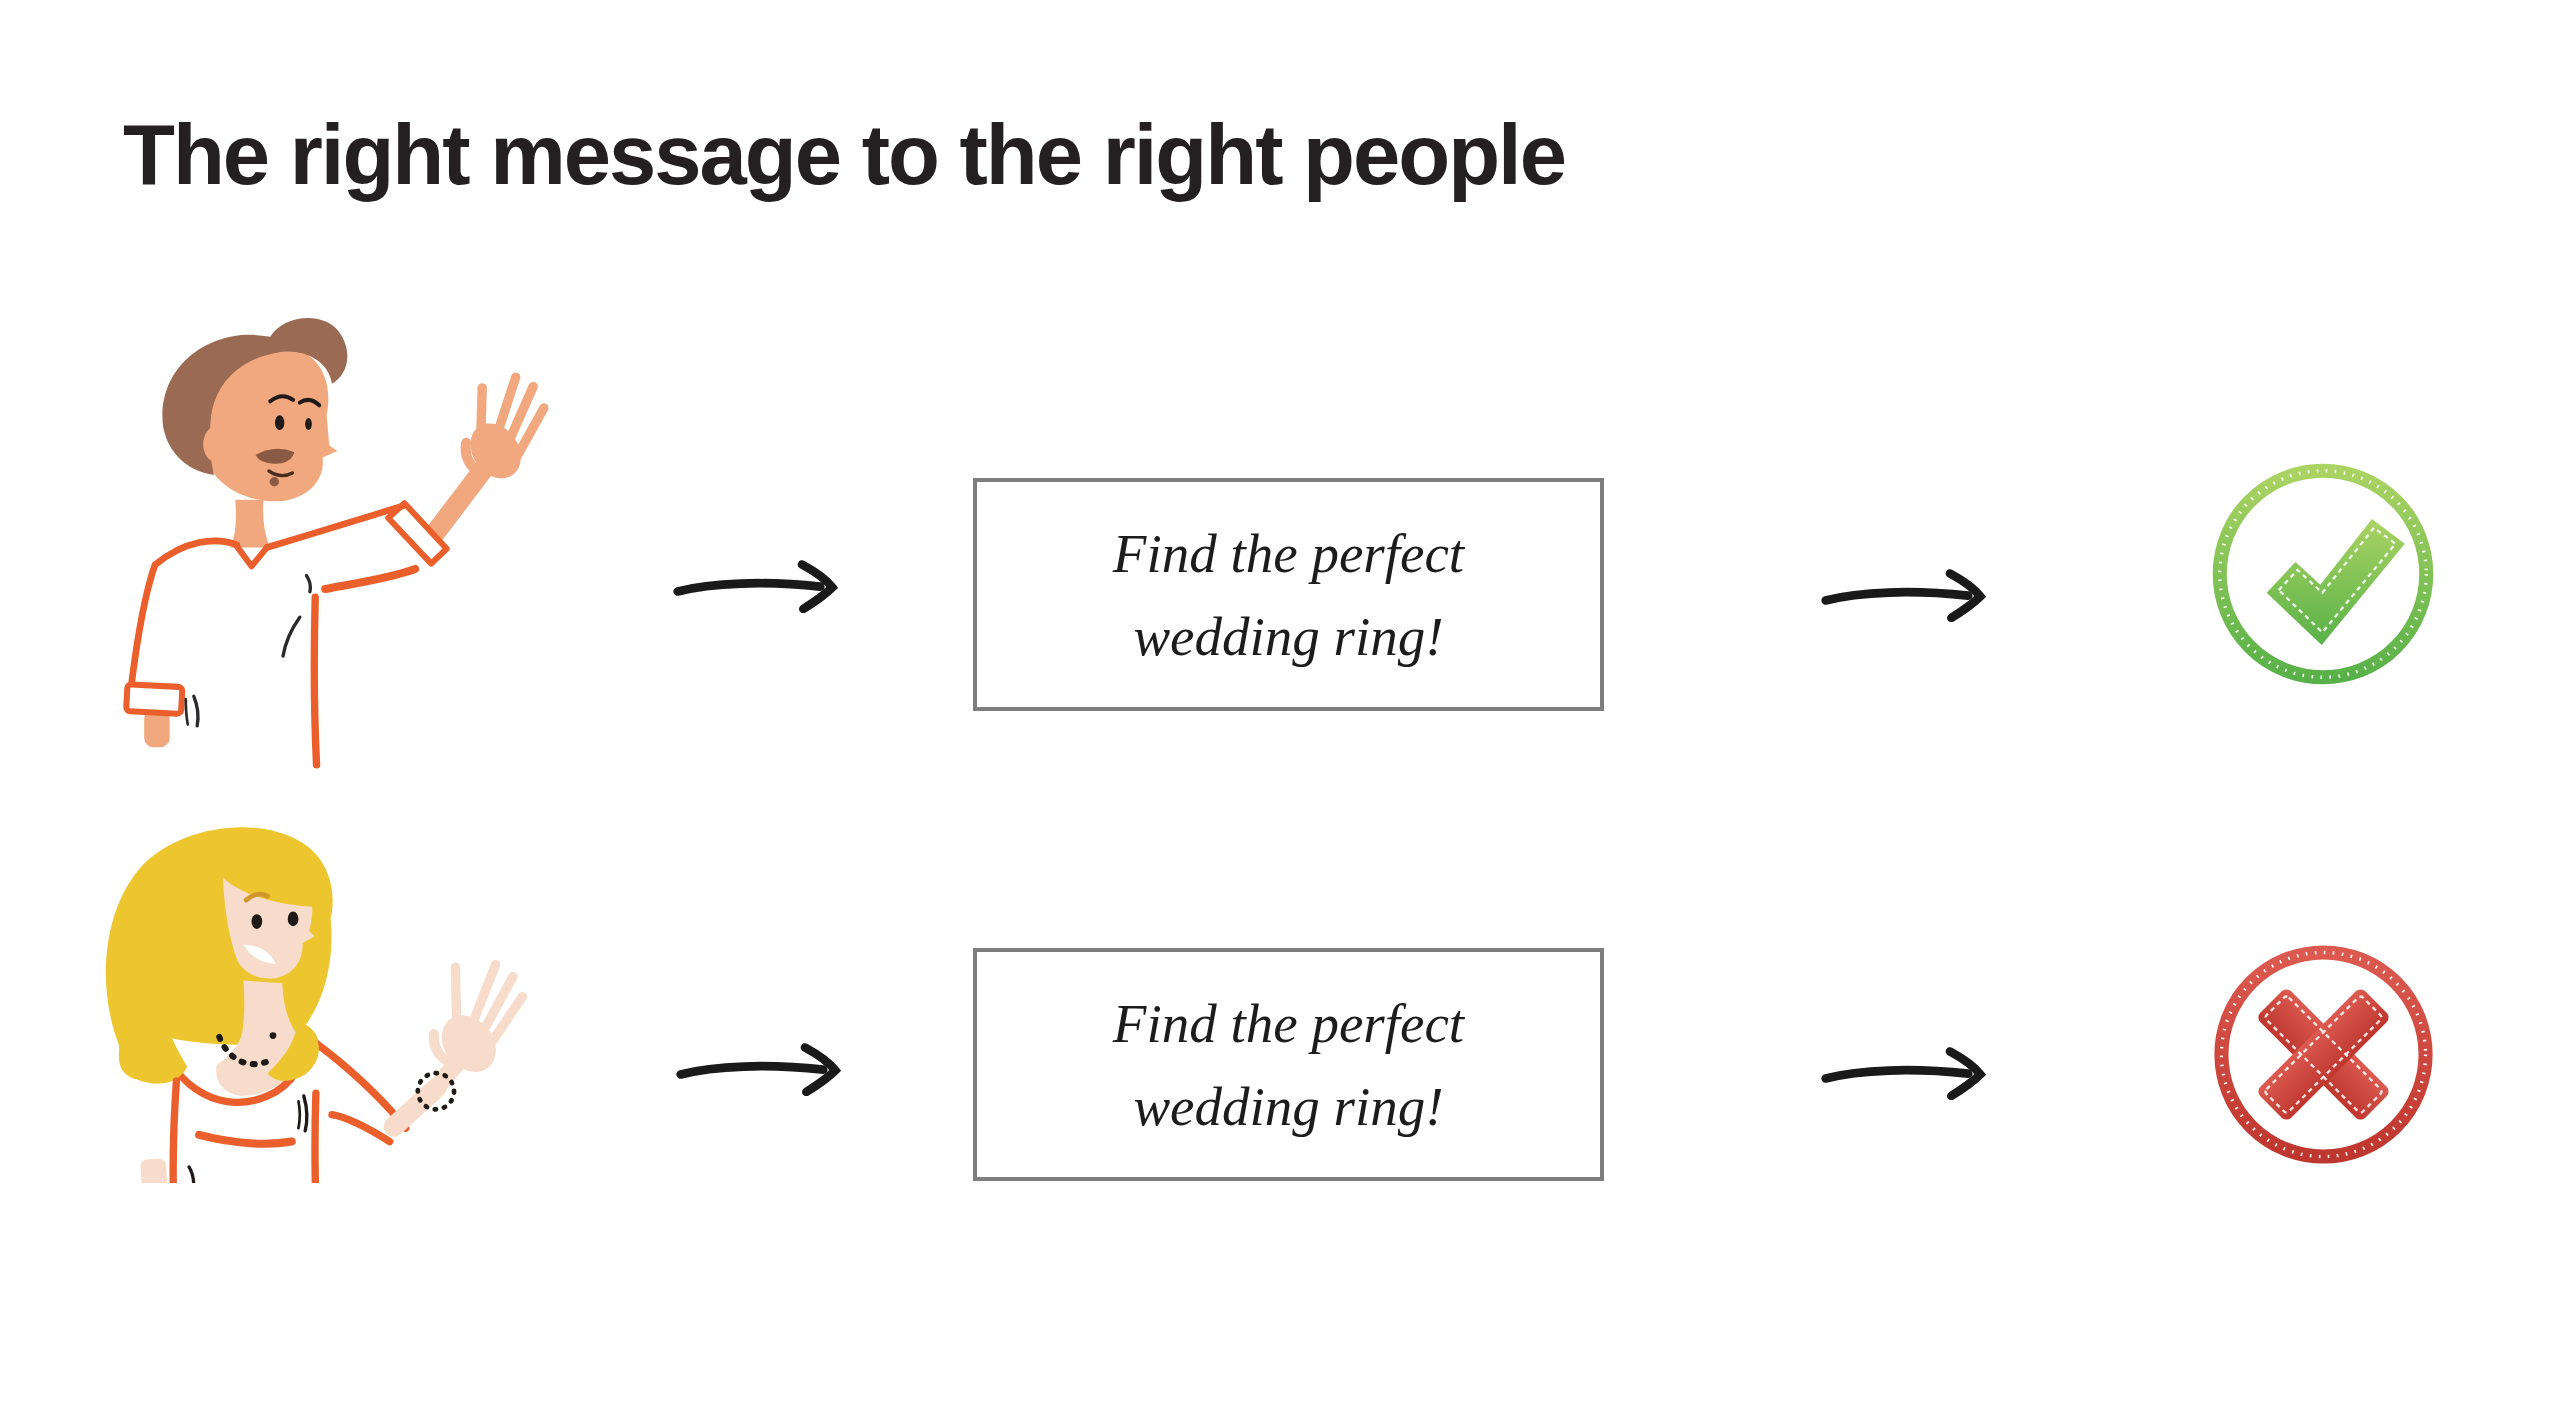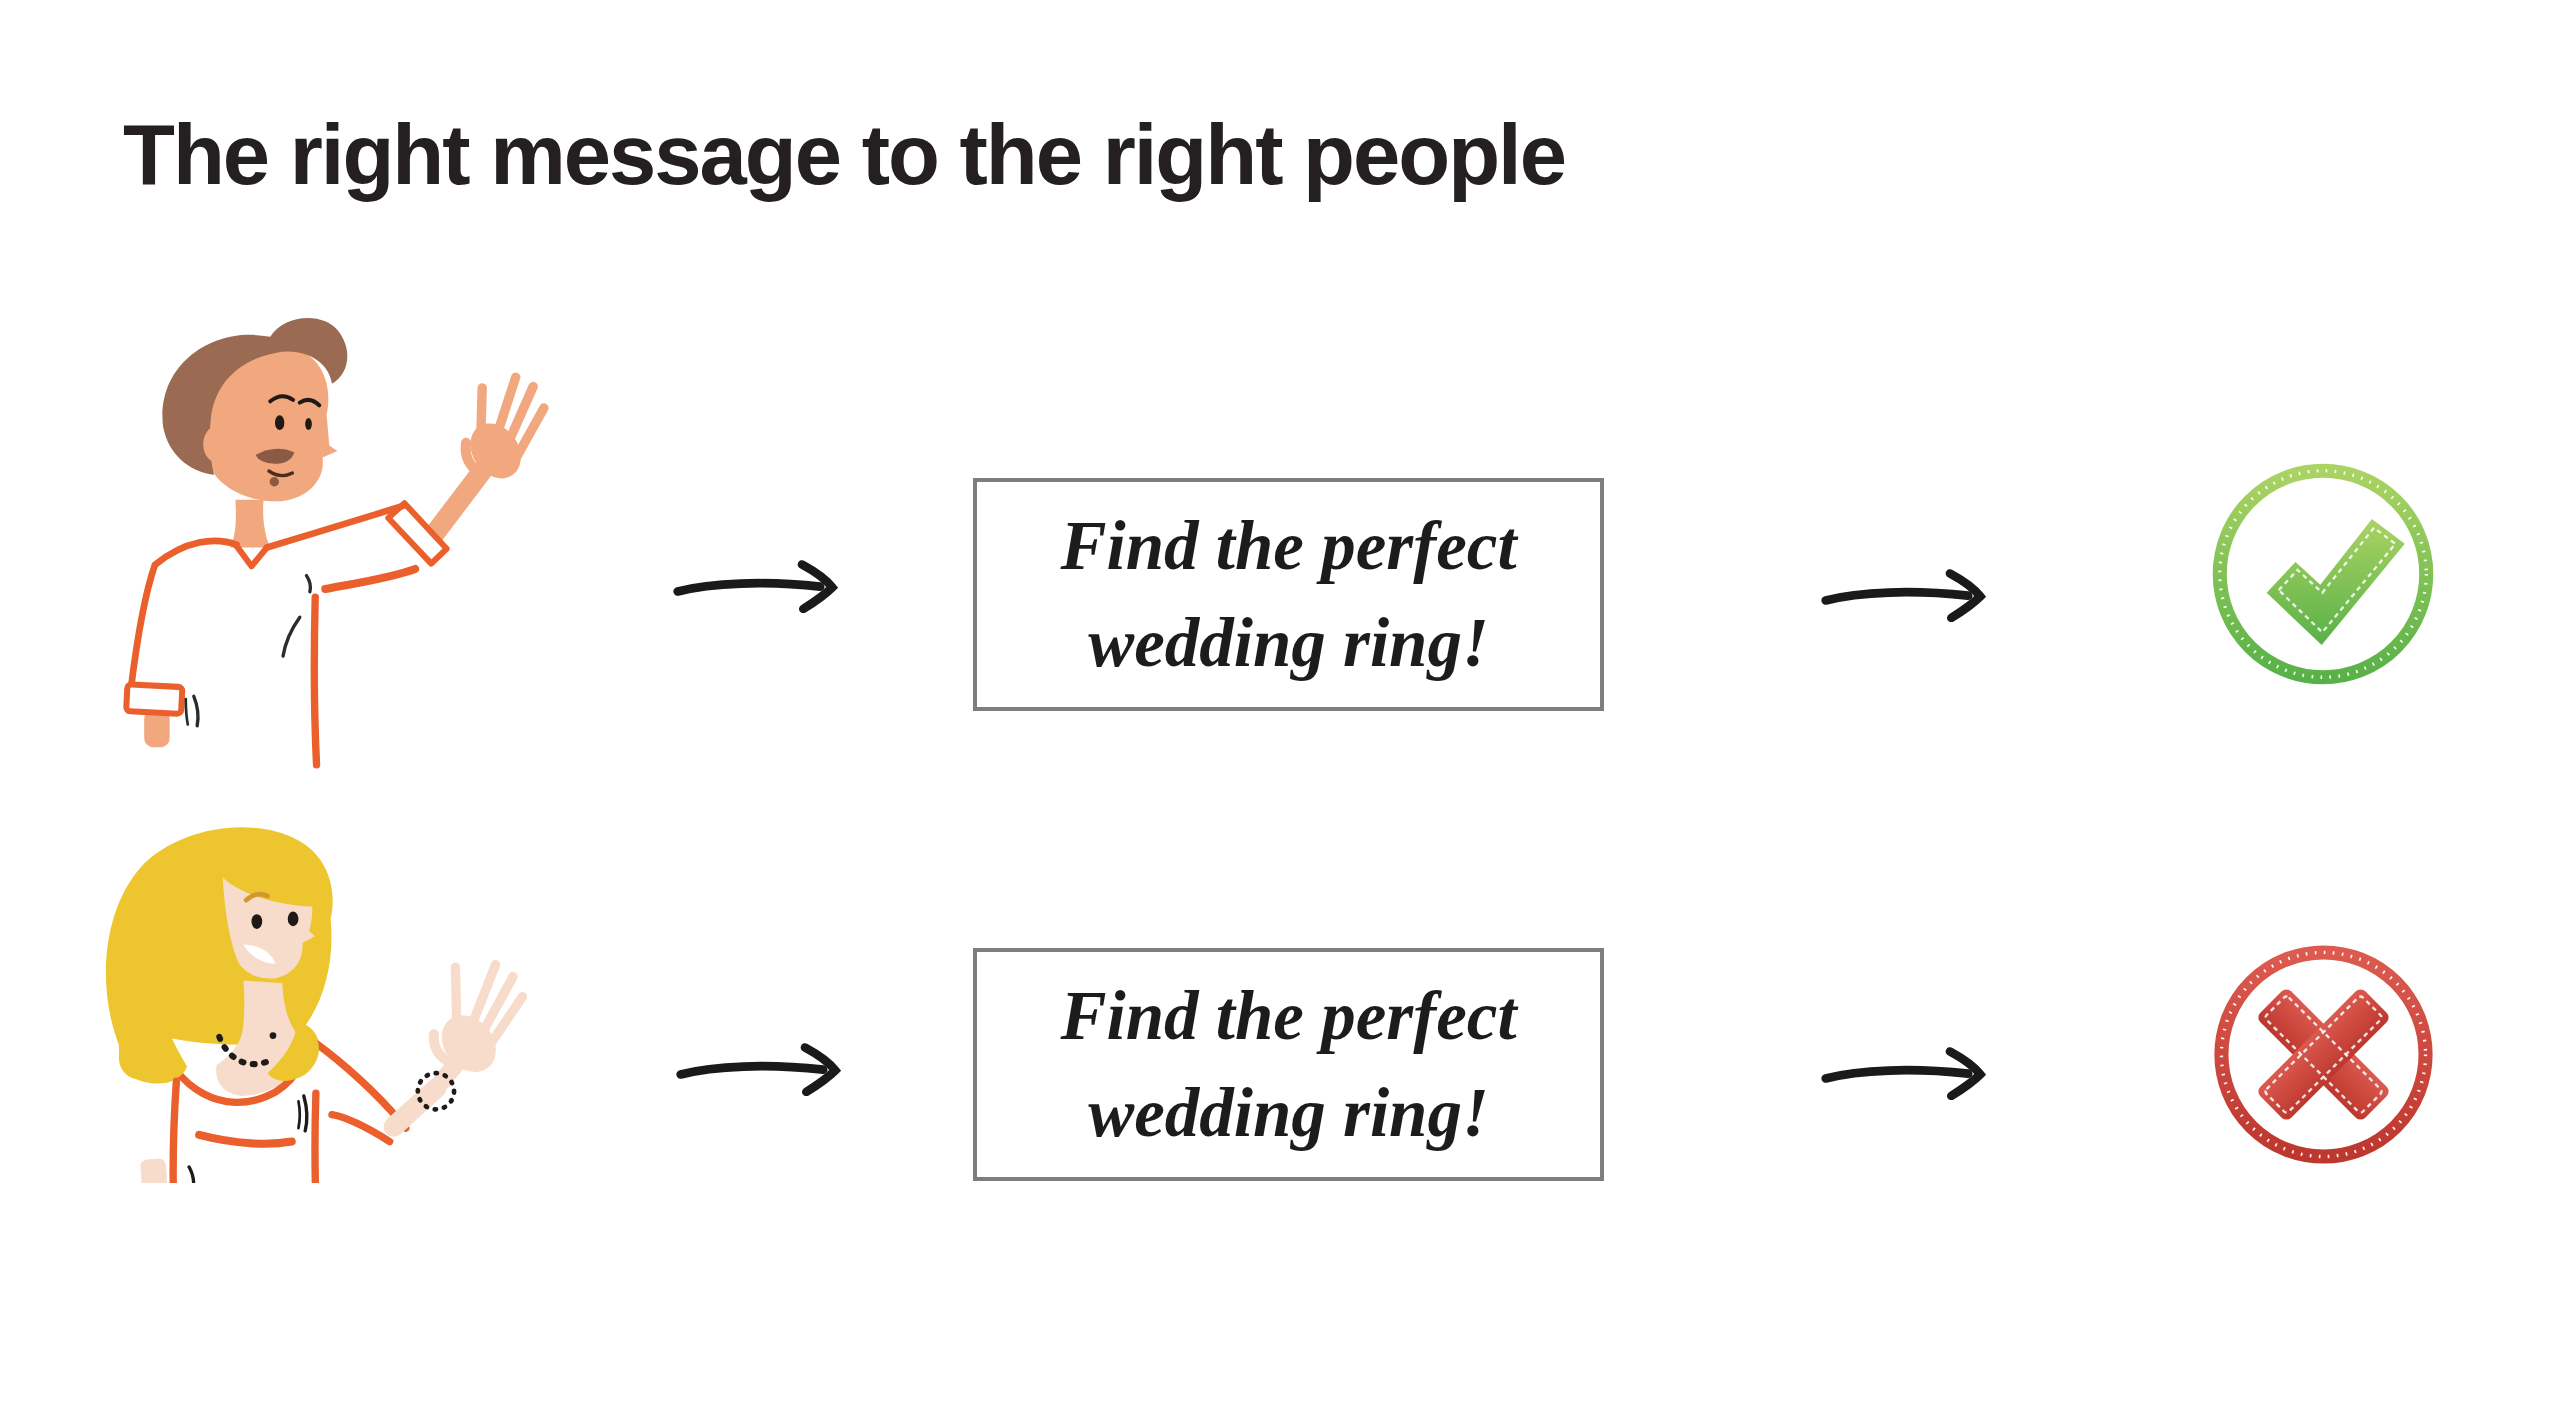--- a/index.html
+++ b/index.html
@@ -7,22 +7,22 @@
          font-family:"Liberation Sans",sans-serif;}
   .title{position:absolute;left:123px;top:106px;font-size:85px;font-weight:bold;
          color:#242021;letter-spacing:-2px;white-space:nowrap;}
   .message-label{position:absolute;left:973px;top:302px;width:631px;text-align:center;
          font-size:58px;font-weight:bold;color:#E8572B;letter-spacing:0.7px;}
   .msg-box{position:absolute;left:973px;width:631px;height:233px;border:4.7px solid #7E7E7E;
          background:#ffffff;box-sizing:border-box;display:flex;flex-direction:column;
          justify-content:center;align-items:center;gap:28px;}
   .box-1{top:478px;}
   .box-2{top:948px;}
-  .msg-line{font-family:"Liberation Serif",serif;font-style:italic;font-weight:bold;
-         font-size:69px;color:#1C1C1C;line-height:1;white-space:nowrap;}
+  .msg-line{font-family:"Liberation Serif",serif;font-style:italic;font-weight:normal;
+         font-size:55px;color:#1C1C1C;line-height:1;white-space:nowrap;}
   .arrow{position:absolute;width:168px;height:62px;}
   .arrow-1{left:671px;top:551px;}
   .arrow-2{left:1819px;top:560px;}
   .arrow-3{left:674px;top:1034px;}
   .arrow-4{left:1819px;top:1038px;}
   .person{position:absolute;left:101px;width:470px;height:503px;}
   .person-1{top:302px;}
   .person-2{top:825px;}
   .outcome{position:absolute;}
   .outcome-1{left:2205px;top:456px;width:236px;height:236px;}

